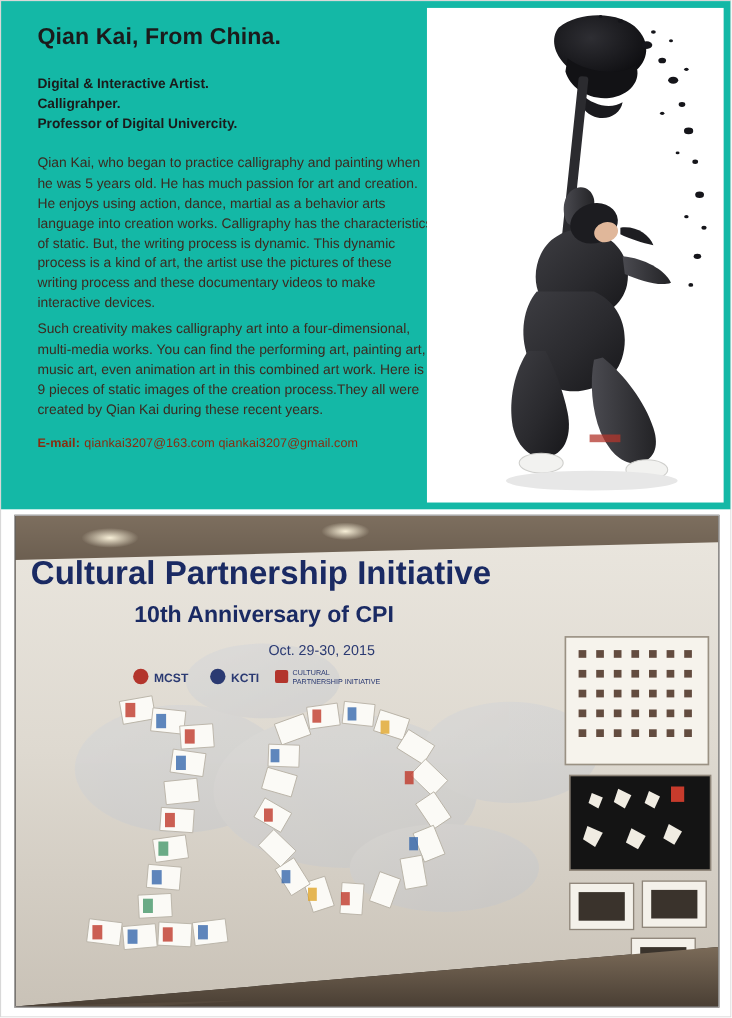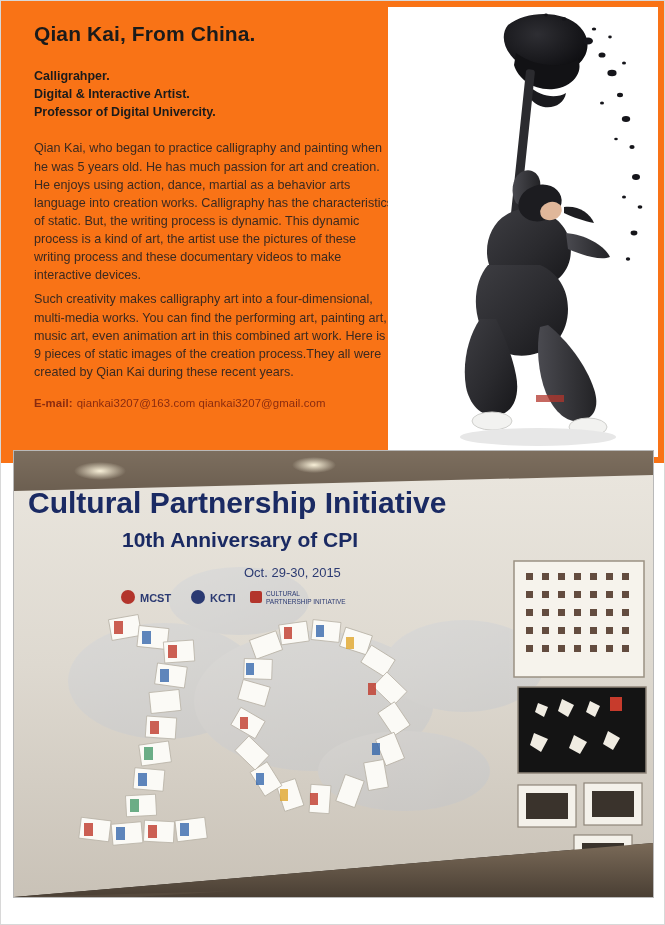--- a/index.html
+++ b/index.html
@@ -20,21 +20,21 @@
     background: #ffffff;
     box-sizing: border-box;
     border: 1px solid #d8d8d8;
   }
 
   
   .bio-section {
     position: relative;
     width: 100%;
     height: 462px;
-    background: #f97316;
+    background: #14b8a6;
     overflow: hidden;
   }
   .bio-text {
     position: absolute;
     left: 33px;
     top: 20px;
     width: 370px;
   }
   .name-title {
     font-size: 21px;
@@ -77,43 +77,43 @@
     top: 6px;
     width: 270px;
     height: 450px;
   }
   .artist-photo svg { display: block; }
 
   
   .exhibit-wrap {
     position: absolute;
     left: 12px;
-    top: 449px;
+    top: 467px;
     width: 641px;
     height: 448px;
     border: 1px solid #b9b9b9;
     box-sizing: border-box;
     overflow: hidden;
     background: #2b2520;
   }
   .exhibit-wrap svg { display: block; }
 </style>
 </head>
 <body>
 
 <div class="page">
 
   <div class="bio-section">
 
     <div class="bio-text">
       <h1 class="name-title">Qian Kai, From China.</h1>
 
       <div class="roles">
+        <div class="role-line">Digital &amp; Interactive Artist.</div>
         <div class="role-line">Calligrahper.</div>
-        <div class="role-line">Digital &amp; Interactive Artist.</div>
         <div class="role-line">Professor of Digital Univercity.</div>
       </div>
 
       <p class="para p1">Qian Kai, who began to practice calligraphy and painting when he was 5 years old. He has much passion for art and creation. He enjoys using action, dance, martial as a behavior arts language into creation works. Calligraphy has the characteristics of static. But, the writing process is dynamic. This dynamic process is a kind of art, the artist use the pictures of these writing process and these documentary videos to make interactive devices.</p>
       <p class="para p2">Such creativity makes calligraphy art into a four-dimensional, multi-media works. You can find the performing art, painting art, music art, even animation art in this combined art work. Here is 9 pieces of static images of the creation process.They all were created by Qian Kai during these recent years.</p>
 
       <div class="email-line">
         <span class="email-label">E-mail:</span><span class="email-addr">qiankai3207@163.com  qiankai3207@gmail.com</span>
       </div>
     </div>

